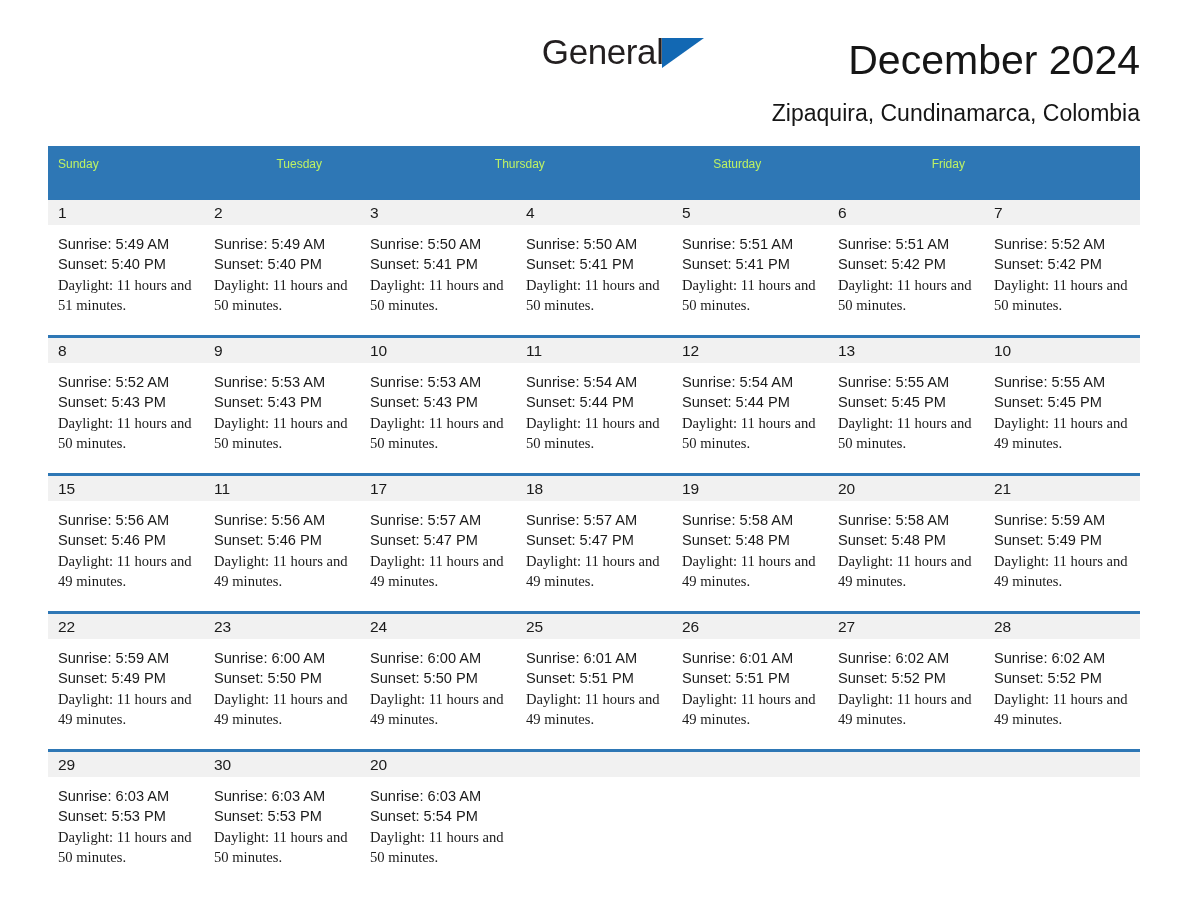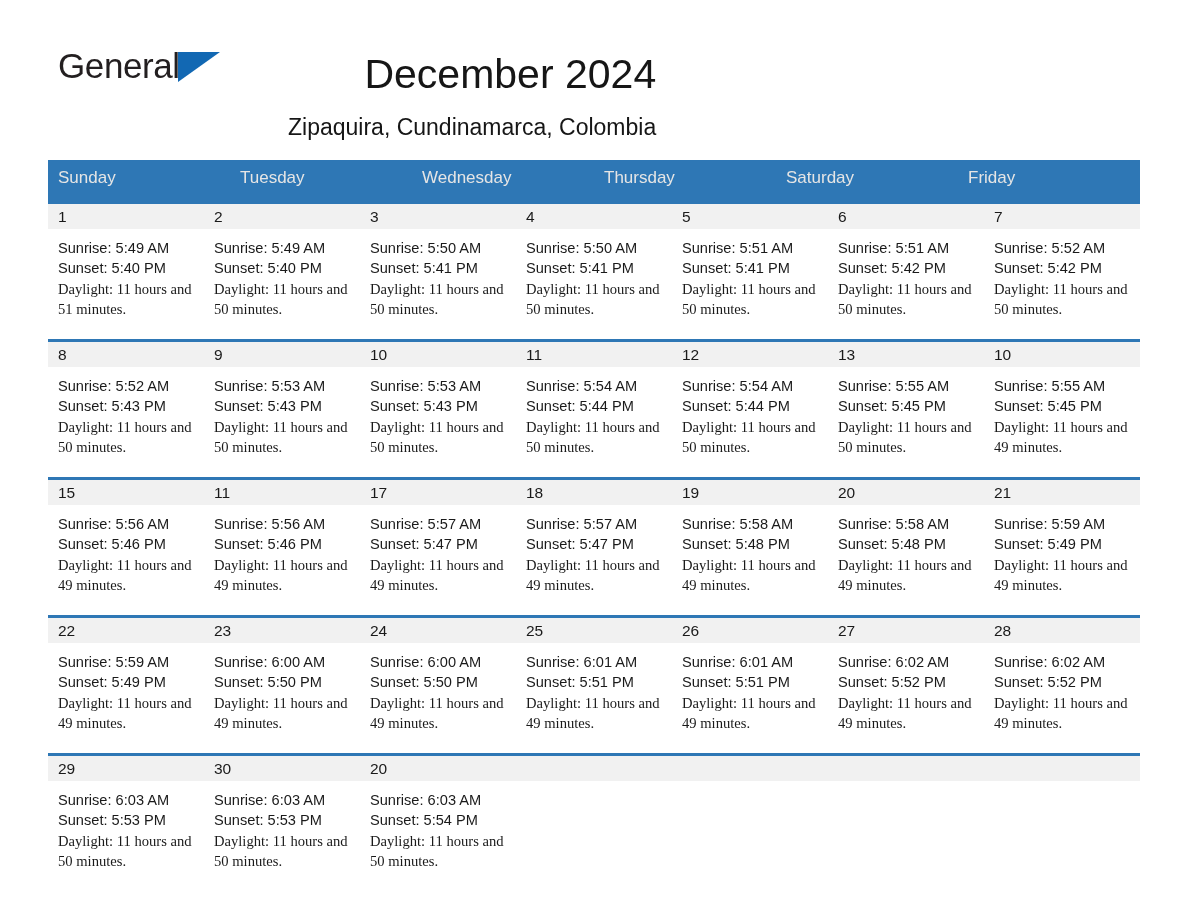--- a/index.html
+++ b/index.html
@@ -14,22 +14,22 @@
     position: relative;
     width: 1188px;
     height: 918px;
     padding: 0;
   }
 
   
   .header {
     display: flex;
     align-items: flex-start;
-    justify-content: flex-start;
-    padding: 44px 48px 0 48px;
+    justify-content: flex-end;
+    padding: 30px 48px 0 48px;
   }
   .logo {
     position: relative;
     width: 240px;
     height: 76px;
     padding-left: 10px;
   }
   .logo-row1 {
     display: flex;
     align-items: flex-end;
@@ -80,24 +80,24 @@
   .calendar {
     margin: 18px 48px 0 48px;
     width: 1092px;
   }
   .weekday-row {
     display: flex;
     background: #2e77b5;
   }
   .weekday {
     flex: 1 1 0;
-    color: #e5e5e5;
-    font-size: 17px;
+    color: #bef264;
+    font-size: 12px;
     line-height: 20px;
-    padding: 8px 0 16px 10px;
+    padding: 8px 0 26px 10px;
   }
   .week-row {
     display: flex;
     border-top: 3px solid #2e77b5;
   }
   .week-row.first { border-top: none; }
   .day-cell {
     flex: 1 1 0;
     width: 156px;
     min-height: 135px;
@@ -139,21 +139,20 @@
       <div class="month-title">December 2024</div>
       <div class="location">Zipaquira, Cundinamarca, Colombia</div>
     </div>
 
   </div>
 
   <div class="calendar">
     <div class="weekday-row">
       <div class="weekday">Sunday</div>
       <div class="weekday">Tuesday</div>
-      <div class="weekday">Wednesday</div>
       <div class="weekday">Thursday</div>
       <div class="weekday">Saturday</div>
       <div class="weekday">Friday</div>
     </div>
     <div id="weeks-container">
         <div class="week-row first">
           <div class="day-cell">
             <div class="day-num-strip">1</div>
             <div class="day-body">
               <div>Sunrise: 5:49 AM</div>

